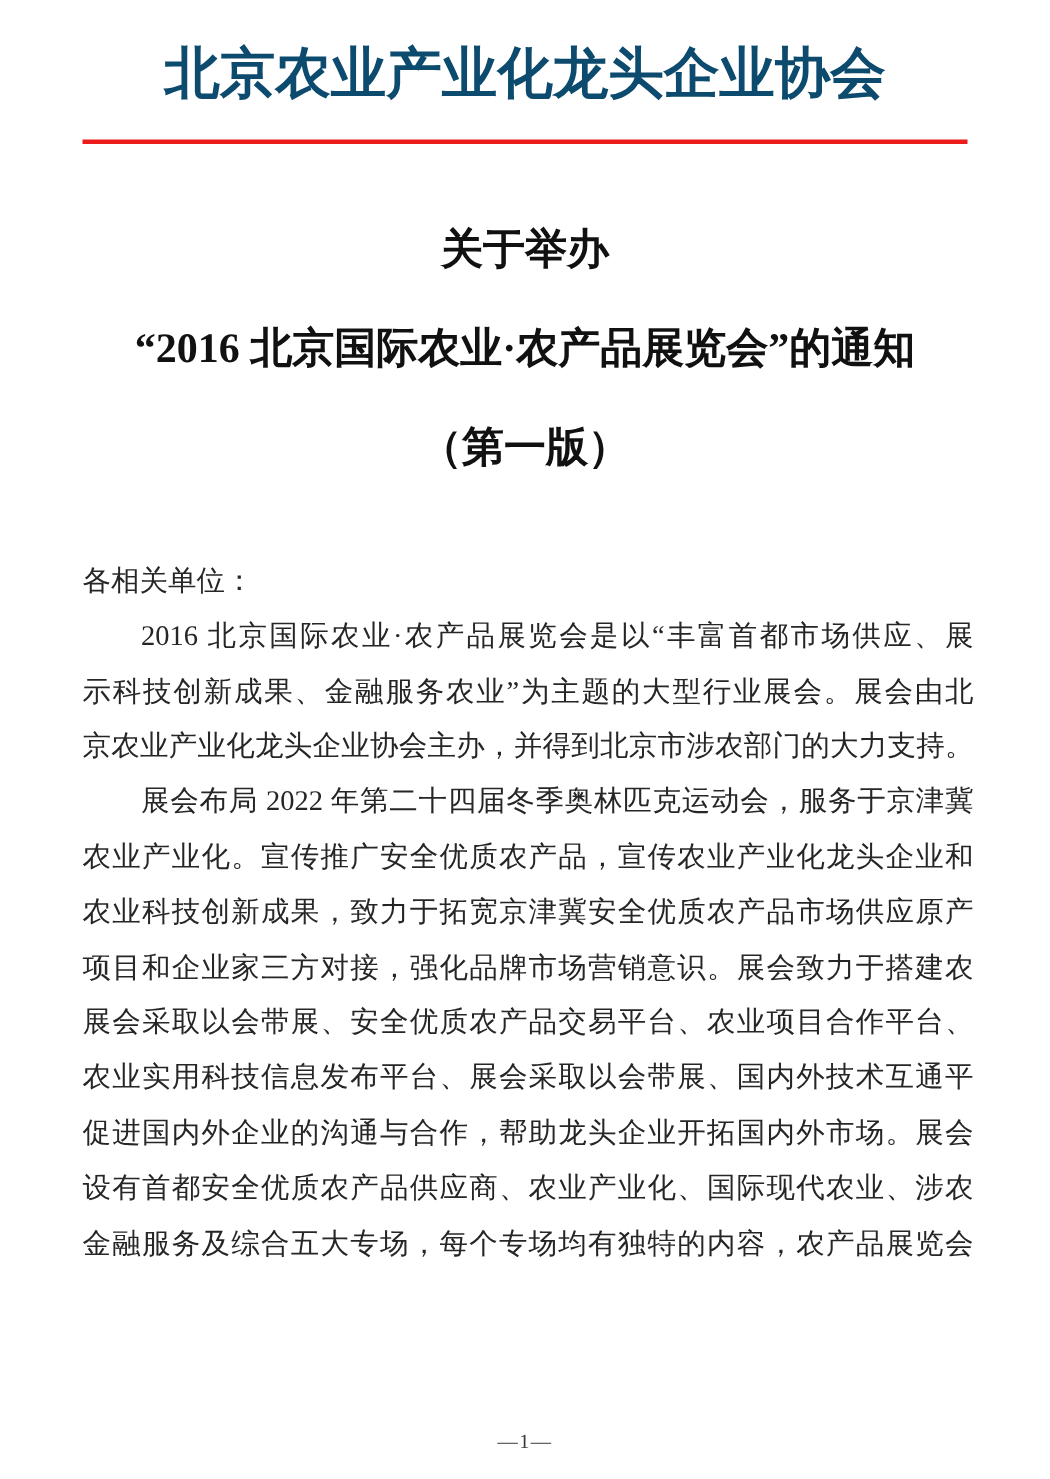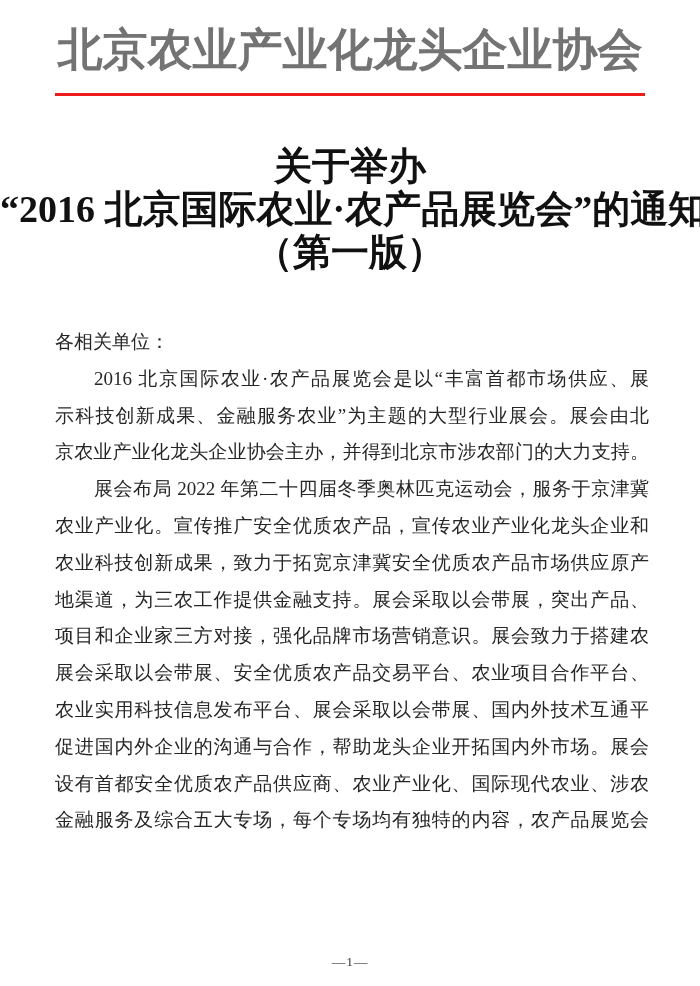--- a/index.html
+++ b/index.html
@@ -13,44 +13,45 @@
     font-family: "Liberation Serif", serif;
     color: #1c1c1c;
     overflow: hidden;
   }
   
   .masthead {
     padding-top: 21px;
     text-align: center;
   }
   .org-title {
-    font-size: 45px;
+    font-size: 37px;
     line-height: 58px;
     font-weight: bold;
-    color: #737373;
+    color: #0c4a6e;
     letter-spacing: 0px;
     white-space: nowrap;
   }
   .masthead-divider {
     width: 590px;
     height: 3px;
     background: #ed1c1c;
     margin: 14px auto 0 auto;
   }
   
   .doc-title {
     margin-top: 49px;
     text-align: center;
     font-weight: bold;
     color: #111111;
   }
   .doc-title .t-line {
-    font-size: 38px;
+    font-size: 28px;
     line-height: 43px;
     white-space: nowrap;
+    margin-top: 23px;
   }
   
   .doc-body {
     margin: 50px 51px 0 55px;
   }
   .line {
     font-size: 19px;
     line-height: 36.8px;
     color: #262626;
     text-align: justify;
@@ -98,21 +99,20 @@
   <div class="doc-body">
     <p class="line salutation">各相关单位：</p>
 
     <p class="line indent">2016 北京国际农业·农产品展览会是以“丰富首都市场供应、展</p>
     <p class="line">示科技创新成果、金融服务农业”为主题的大型行业展会。展会由北</p>
     <p class="line">京农业产业化龙头企业协会主办，并得到北京市涉农部门的大力支持。</p>
 
     <p class="line indent">展会布局 2022 年第二十四届冬季奥林匹克运动会，服务于京津冀</p>
     <p class="line">农业产业化。宣传推广安全优质农产品，宣传农业产业化龙头企业和</p>
     <p class="line">农业科技创新成果，致力于拓宽京津冀安全优质农产品市场供应原产</p>
-    <p class="line">地渠道，为三农工作提供金融支持。展会采取以会带展，突出产品、</p>
     <p class="line">项目和企业家三方对接，强化品牌市场营销意识。展会致力于搭建农</p>
     <p class="line">展会采取以会带展、安全优质农产品交易平台、农业项目合作平台、</p>
     <p class="line">农业实用科技信息发布平台、展会采取以会带展、国内外技术互通平</p>
     <p class="line">促进国内外企业的沟通与合作，帮助龙头企业开拓国内外市场。展会</p>
     <p class="line">设有首都安全优质农产品供应商、农业产业化、国际现代农业、涉农</p>
     <p class="line">金融服务及综合五大专场，每个专场均有独特的内容，农产品展览会</p>
   </div>
 
   <div class="page-footer">
     <span class="page-number">—1—</span>

